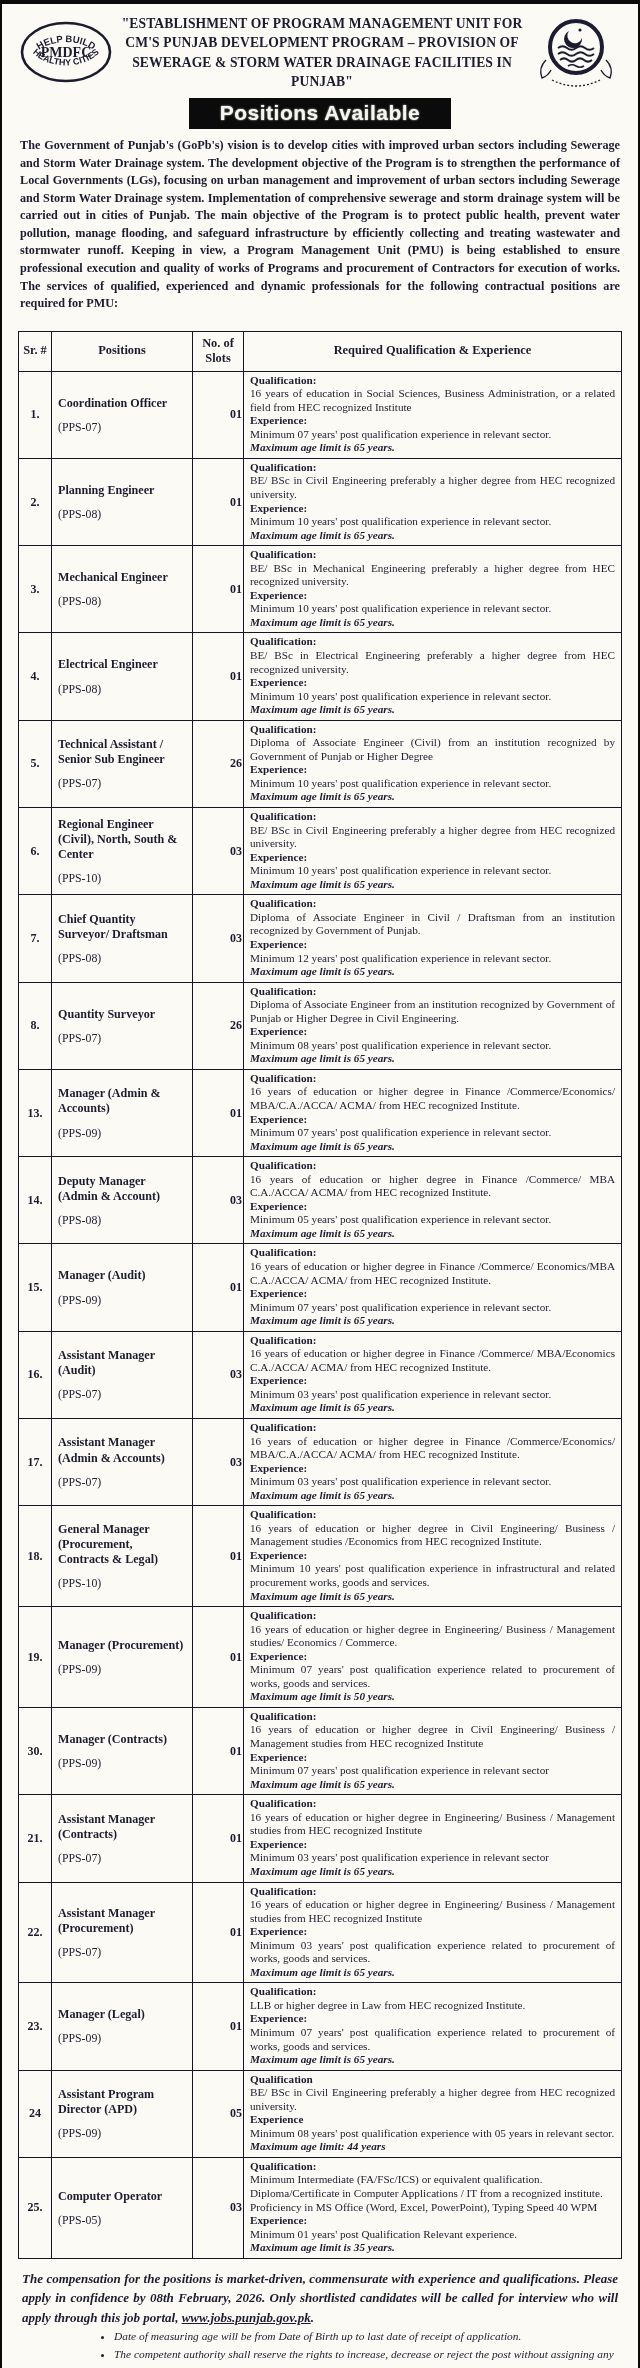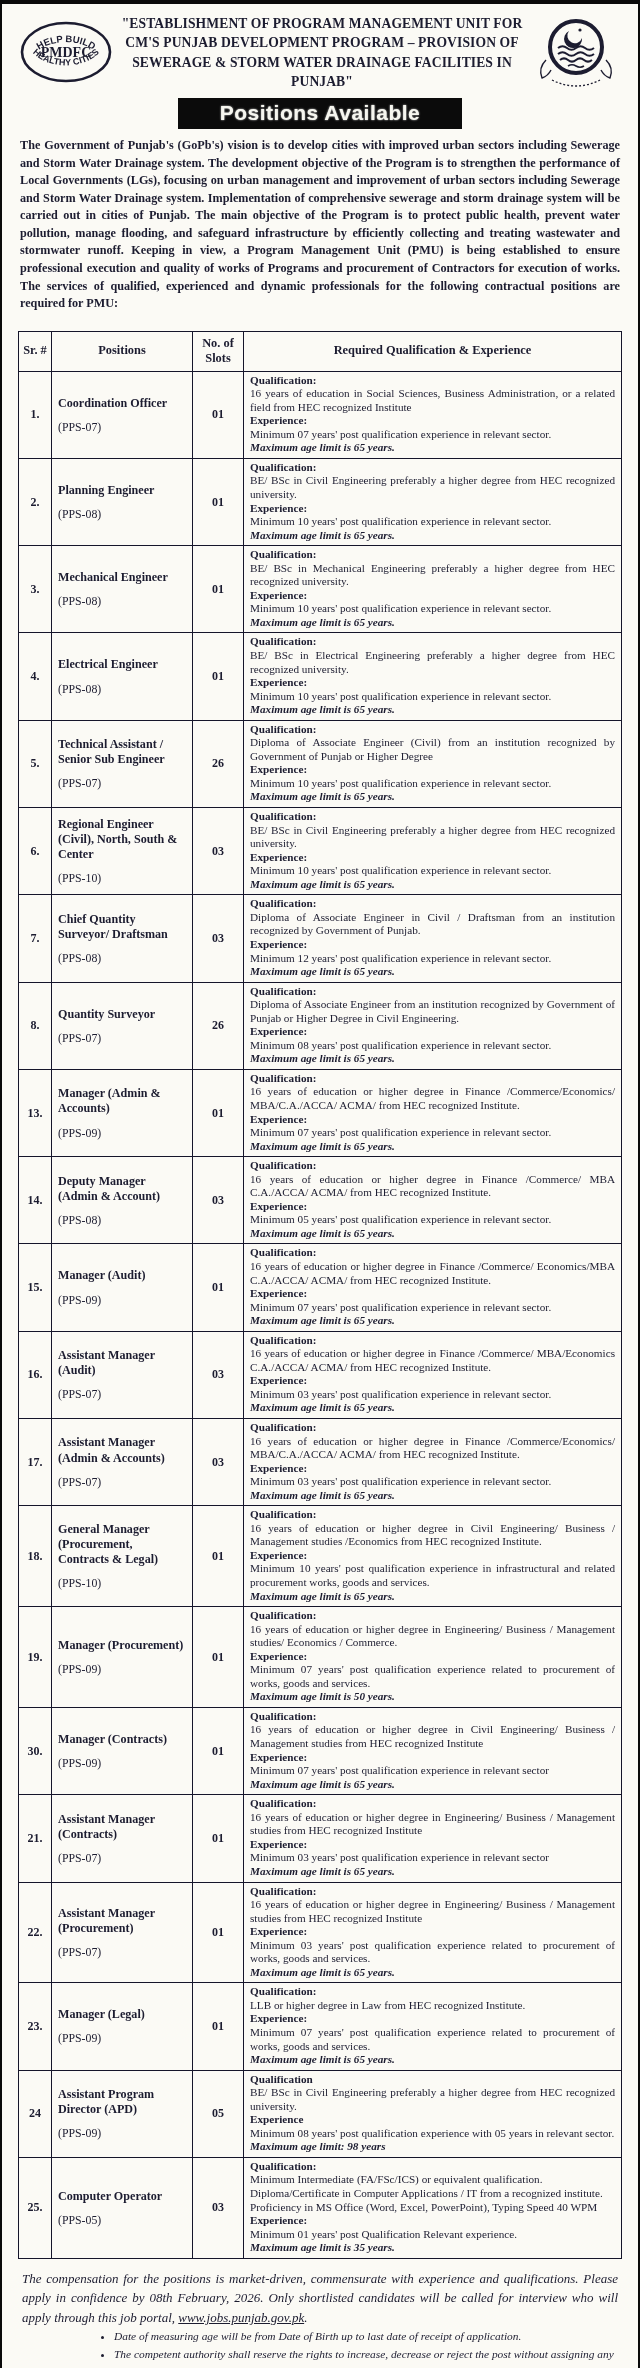--- a/index.html
+++ b/index.html
@@ -13,48 +13,48 @@
   }
   
   .header{display:flex;align-items:flex-start;gap:6px;}
   .logo-left{flex:0 0 96px;margin-top:6px;}
   .logo-right{flex:0 0 92px;margin-top:2px;}
   .title{
     flex:1;text-align:center;font-weight:bold;font-size:13.6px;line-height:1.42;
     letter-spacing:.1px;padding-top:2px;
   }
   .banner{
-    width:284px;margin:6px auto 8px auto;background:#0b0b0b;color:#f6f6ef;
+    width:262px;margin:6px auto 8px auto;background:#0b0b0b;color:#f6f6ef;
     text-align:center;font-family:"Liberation Sans", sans-serif;font-weight:bold;
     font-size:21px;padding:3px 0 4px 0;letter-spacing:.5px;
     text-shadow:0 0 2px #dcdcdc;
   }
   .intro{
     margin:4px 2px 18px 2px;font-size:12.2px;font-weight:bold;line-height:1.44;
     text-align:justify;
   }
   
   table.jobs{width:100%;border-collapse:collapse;}
   table.jobs th, table.jobs td{border:1.6px solid #15152a;}
   table.jobs th{
     font-size:12.4px;font-weight:bold;text-align:center;padding:4px 1px;line-height:1.25;
   }
   .c-sr{width:30px;} .c-pos{width:128px;} .c-slots{width:48px;}
   td.sr{width:30px;text-align:center;vertical-align:middle;font-weight:bold;font-size:12px;}
   td.pos{width:128px;vertical-align:middle;padding:5px 6px;font-size:12.1px;}
   .pname{font-weight:bold;line-height:1.25;}
   .grade{margin-top:9px;font-size:11.8px;line-height:1.2;}
-  td.slots{width:48px;text-align:center;vertical-align:middle;font-weight:bold;font-size:12px;}
+  td.slots{width:48px;text-align:right;vertical-align:middle;font-weight:bold;font-size:12px;}
   td.det{padding:2px 6px 3px 6px;font-size:11.2px;line-height:1.21;vertical-align:top;}
   td.det .lbl{font-weight:bold;}
   td.det .txt{text-align:justify;white-space:pre-line;}
   td.det .age{font-weight:bold;font-style:italic;}
   
   .closing{
-    margin:10px 4px 2px 4px;font-size:13px;font-weight:normal;font-style:italic;
+    margin:10px 4px 2px 4px;font-size:13px;font-weight:bold;font-style:italic;
     line-height:1.5;text-align:justify;
   }
   .link{color:#1c1c30;text-decoration:underline;cursor:pointer;}
   .note-label{
     margin:2px 0 0 26px;font-size:12.2px;font-weight:bold;text-decoration:underline;
   }
   ul.notes{
     margin:2px 0 0 0;padding-left:96px;font-size:11.4px;font-style:italic;line-height:1.3;
   }
   ul.notes li{margin-bottom:3px;}
@@ -401,21 +401,21 @@
     <td class="pos">
       <div class="pname">Assistant Program Director (APD)</div>
       <div class="grade">(PPS-09)</div>
     </td>
     <td class="slots">05</td>
     <td class="det">
       <div class="lbl">Qualification</div>
       <div class="txt">BE/ BSc in Civil Engineering preferably a higher degree from HEC recognized university.</div>
       <div class="lbl">Experience</div>
       <div class="txt">Minimum 08 years' post qualification experience with 05 years in relevant sector.</div>
-      <div class="age">Maximum age limit: 98 years</div>
+      <div class="age">Maximum age limit: 44 years</div>
     </td>
   </tr>
         <tr>
     <td class="sr">25.</td>
     <td class="pos">
       <div class="pname">Computer Operator</div>
       <div class="grade">(PPS-05)</div>
     </td>
     <td class="slots">03</td>
     <td class="det">

